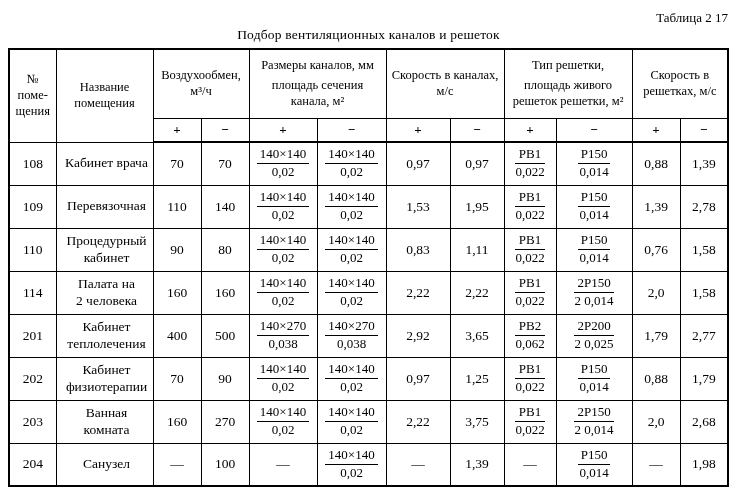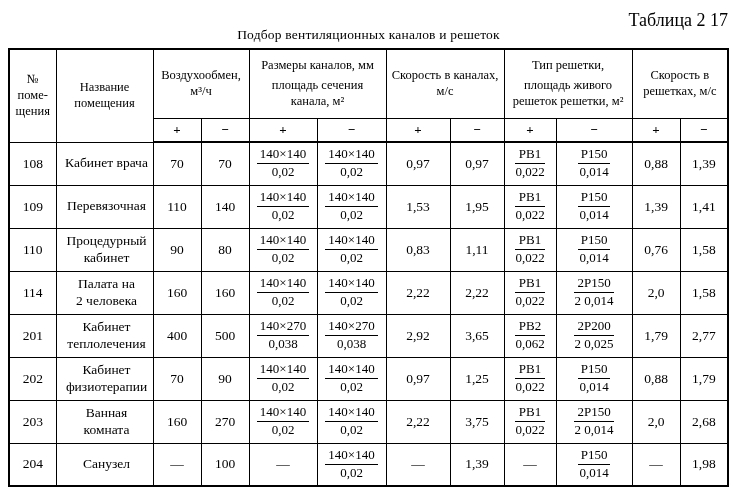--- a/index.html
+++ b/index.html
@@ -4,21 +4,21 @@
 <style>
   * { margin:0; padding:0; box-sizing:border-box; }
   html,body { background:#fff; }
   body {
     width:737px; height:488px; position:relative;
     color:#000; font-family:"Liberation Serif", serif;
     overflow:hidden;
   }
   .corner-label {
     position:absolute; top:10px; right:9px;
-    font-size:18px;
+    font-size:13px;
   }
   .doc-title {
     position:absolute; top:27px; left:0; width:100%;
     text-align:center; font-weight:normal; font-size:13.5px;
     letter-spacing:0.2px;
   }
   table.vent {
     position:absolute; top:48px; left:8px;
     width:721px; border-collapse:collapse; table-layout:fixed;
     border:2px solid #000;
@@ -124,21 +124,21 @@
         <td class="name">Перевязочная</td>
         <td>110</td>
         <td>140</td>
         <td><span class="frac"><span class="num">140×140</span><span class="den">0,02</span></span></td>
         <td><span class="frac"><span class="num">140×140</span><span class="den">0,02</span></span></td>
         <td>1,53</td>
         <td>1,95</td>
         <td><span class="frac"><span class="num">РВ1</span><span class="den">0,022</span></span></td>
         <td><span class="frac"><span class="num">Р150</span><span class="den">0,014</span></span></td>
         <td>1,39</td>
-        <td>1,41</td>
+        <td>2,78</td>
       </tr>
       <tr>
         <td>110</td>
         <td class="name">Процедурный
 кабинет</td>
         <td>90</td>
         <td>80</td>
         <td><span class="frac"><span class="num">140×140</span><span class="den">0,02</span></span></td>
         <td><span class="frac"><span class="num">140×140</span><span class="den">0,02</span></span></td>
         <td>0,83</td>

